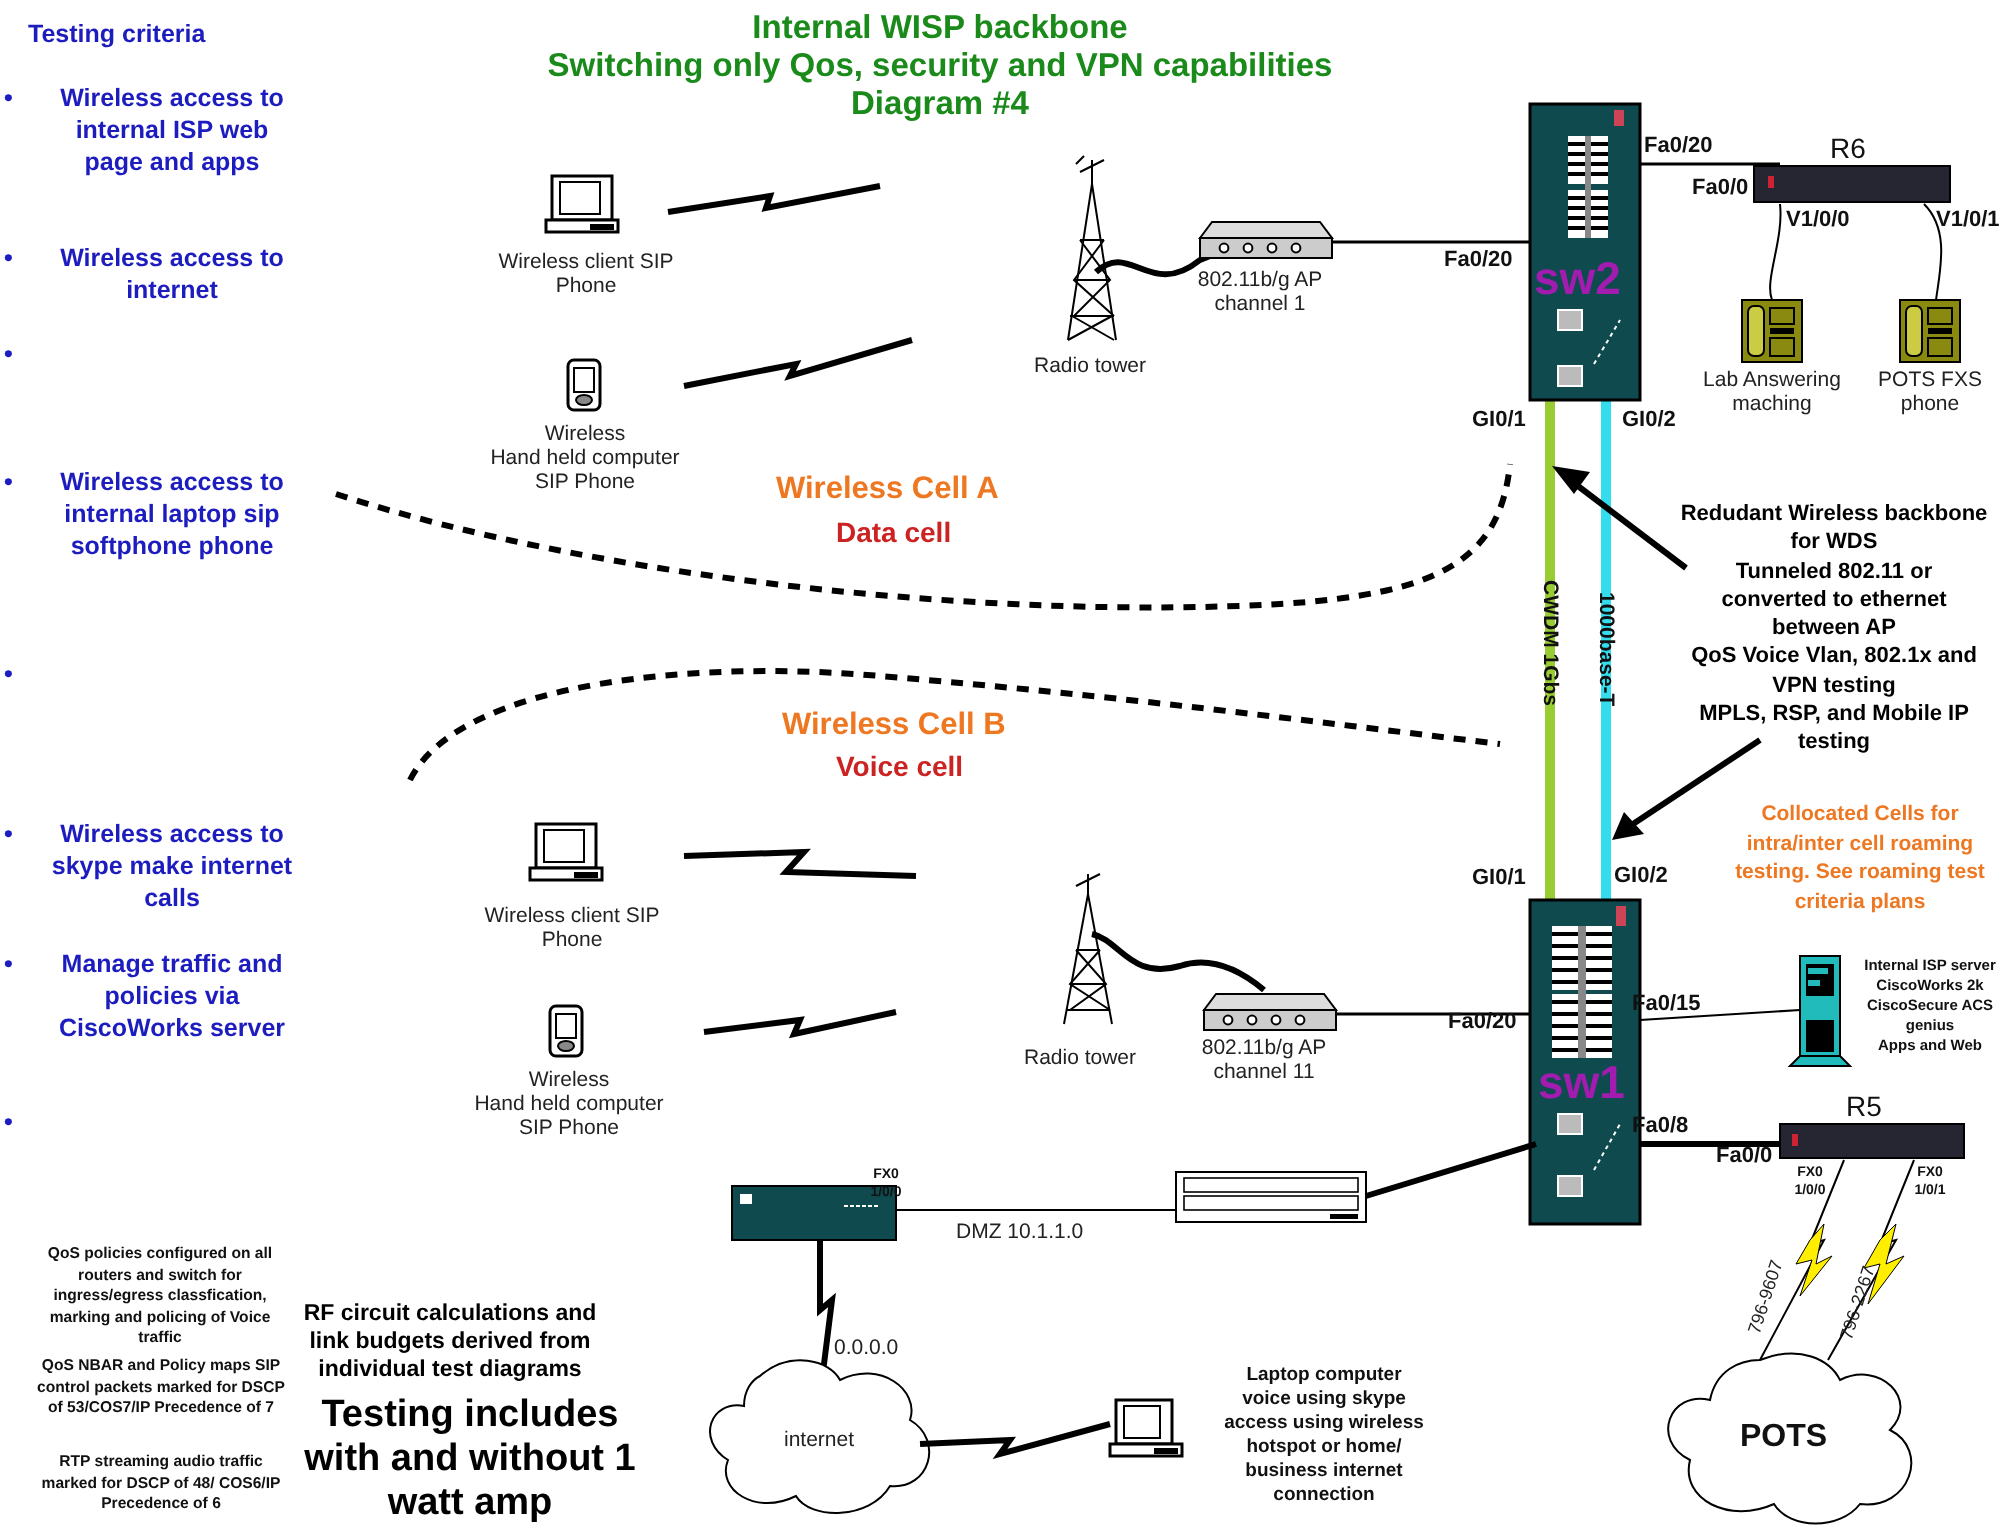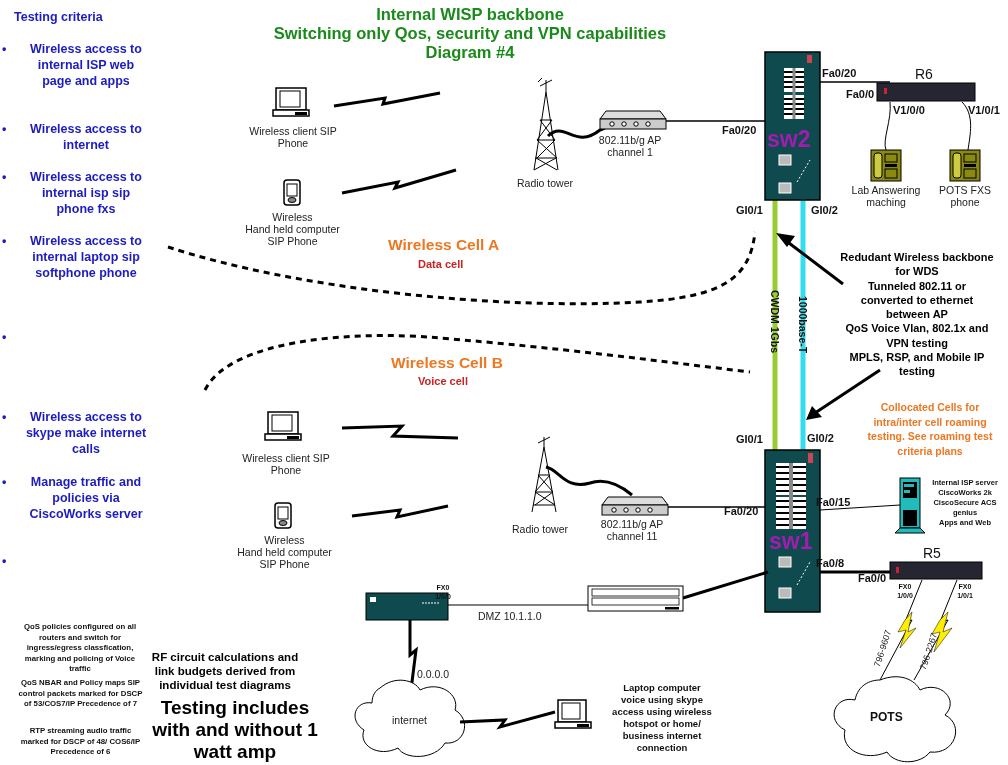--- a/index.html
+++ b/index.html
@@ -8,21 +8,21 @@
   svg#diagram { position:absolute; left:0; top:0; }
   .crit-title { left:14px; top:10px; width:130px; text-align:left; color:#1c1cbf; font-weight:bold; font-size:12.5px; }
   .crit { position:absolute; left:2px; width:150px; color:#1c1cbf; font-weight:bold; font-size:12.5px; line-height:16px; }
   .crit .bullet { position:absolute; left:0; top:0; width:10px; }
   .crit .txt { margin-left:20px; width:128px; text-align:center; display:block; }
   .title { left:220px; top:5px; width:500px; text-align:center; color:#1a8a1a; font-weight:bold; font-size:16.5px; line-height:19px; }
   .lbl { font-size:10.5px; color:#222; text-align:center; line-height:12px; }
   .port { font-size:11px; font-weight:bold; color:#111; }
   .note-small { font-size:7.8px; font-weight:bold; color:#111; text-align:center; line-height:10.5px; }
   .cell-title { color:#ee7722; font-weight:bold; font-size:15.5px; }
-  .cell-sub { color:#cc2222; font-weight:bold; font-size:11px; }
+  .cell-sub { color:#cc2222; font-weight:bold; font-size:14px; }
   .bigtext { font-weight:bold; color:#000; text-align:center; }
   .sw-name { color:#a21caf; font-weight:bold; font-size:23px; }
 </style>
 </head>
 <body>
 
 <svg id="diagram" width="1008" height="765" viewBox="0 0 1008 765">
 
   <path d="M168,247 C300,290 500,310 640,302 C720,297 750,280 755,232" fill="none" stroke="#000" stroke-width="3" stroke-dasharray="6,5"></path>
   <path d="M205,390 C230,340 350,330 440,338 C560,348 650,360 750,372" fill="none" stroke="#000" stroke-width="3" stroke-dasharray="6,5"></path>
@@ -240,21 +240,20 @@
 <div class="crit" style="top:41px">
     <span class="bullet">•</span>
     <span class="txt">Wireless access to internal ISP web page and apps</span>
   </div>
 <div class="crit" style="top:121px">
     <span class="bullet">•</span>
     <span class="txt">Wireless access to internet</span>
   </div>
 <div class="crit" style="top:169px">
     <span class="bullet">•</span>
-    <span class="txt">Wireless access to internal isp sip phone fxs</span>
   </div>
 <div class="crit" style="top:233px">
     <span class="bullet">•</span>
     <span class="txt">Wireless access to internal laptop sip softphone phone</span>
   </div>
 <div class="crit" style="top:329px">
     <span class="bullet">•</span>
   </div>
 <div class="crit" style="top:409px">
     <span class="bullet">•</span>
@@ -370,21 +369,21 @@
 <div class="abs note-small" style="left:895px;top:582px;width:20px;font-size:7px;line-height:9px;">
     <div>FX0</div>
     <div>1/0/0</div>
   </div>
 <div class="abs note-small" style="left:955px;top:582px;width:20px;font-size:7px;line-height:9px;">
     <div>FX0</div>
     <div>1/0/1</div>
   </div>
 <div class="abs" style="left:872px;top:665px;font-size:9px;color:#222;transform:rotate(-72deg);transform-origin:left top;white-space:nowrap;">796-9607</div>
 <div class="abs" style="left:918px;top:668px;font-size:9px;color:#222;transform:rotate(-72deg);transform-origin:left top;white-space:nowrap;">796-2267</div>
-<div class="abs" style="left:870px;top:710px;font-size:12px;font-weight:bold;color:#111;">POTS</div>
+<div class="abs" style="left:870px;top:710px;font-size:16px;font-weight:bold;color:#111;">POTS</div>
 
 <div class="abs note-small" style="left:433px;top:583px;width:20px;font-size:7px;line-height:9px;">
     <div>FX0</div>
     <div>1/0/0</div>
   </div>
 <div class="abs lbl" style="left:478px;top:610px;">DMZ 10.1.1.0</div>
 <div class="abs lbl" style="left:417px;top:668px;">0.0.0.0</div>
 <div class="abs lbl" style="left:392px;top:714px;">internet</div>
 
 <div class="abs note-small" style="left:602px;top:682px;width:120px;font-size:9.5px;line-height:12px;">

